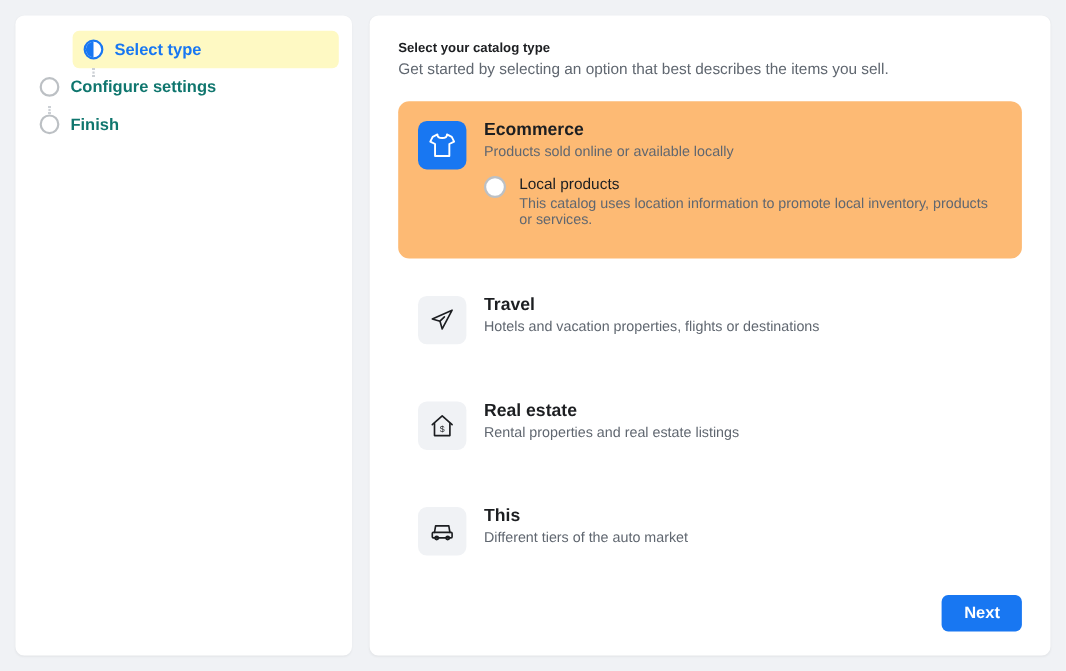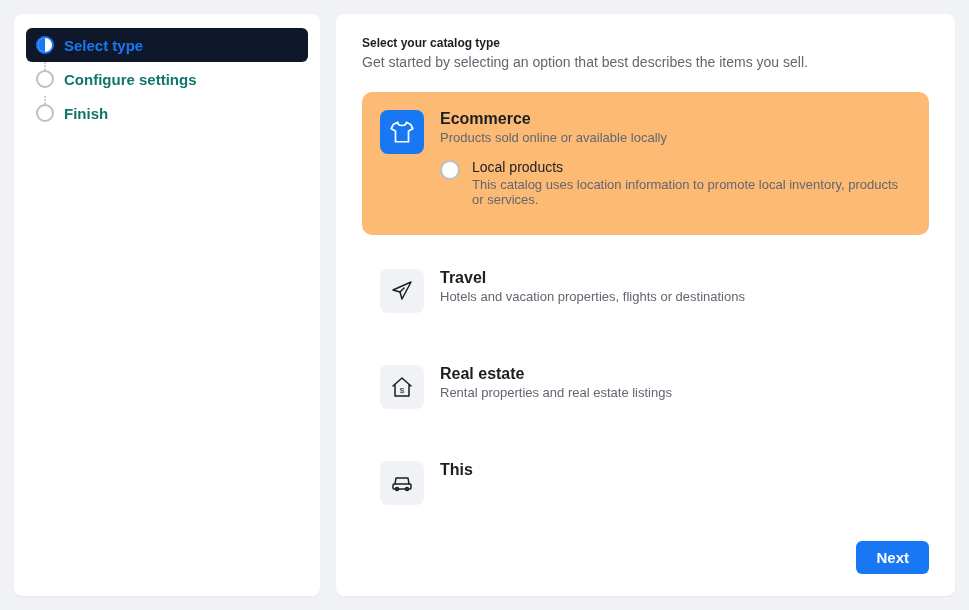--- a/index.html
+++ b/index.html
@@ -25,22 +25,23 @@
       gap: 10px;
       padding: 8px 10px;
       border-radius: 6px;
       font-size: 15px;
       font-weight: 600;
       color: #0f766e;
       position: relative;
       cursor: pointer;
     }
     .step.active {
-      background: #0f172a;
+      background: #fef9c3;
       color: #1877f2;
+      margin-left: 40px;
     }
     .step-circle {
       width: 18px;
       height: 18px;
       border-radius: 50%;
       border: 2px solid #bcc0c4;
       flex-shrink: 0;
       background: #fff;
       position: relative;
     }
@@ -255,19 +256,20 @@
     <div class="option-icon">
       <svg width="24" height="24" viewBox="0 0 24 24" fill="none" stroke-width="1.5" stroke-linecap="round" stroke-linejoin="round">
         <path d="M5 13 L6 7 L18 7 L19 13"></path>
         <rect x="3" y="13" width="18" height="5" rx="1"></rect>
         <circle cx="7" cy="18" r="1.5"></circle>
         <circle cx="17" cy="18" r="1.5"></circle>
       </svg>
     </div>
     <div class="option-body">
       <div class="option-title">This</div>
+      <div class="option-desc">Different tiers of the auto market</div>
     </div>
   </div>
 
   <div class="footer">
     <button class="next-btn">Next</button>
   </div>
 </div>
 
 </body></html>

